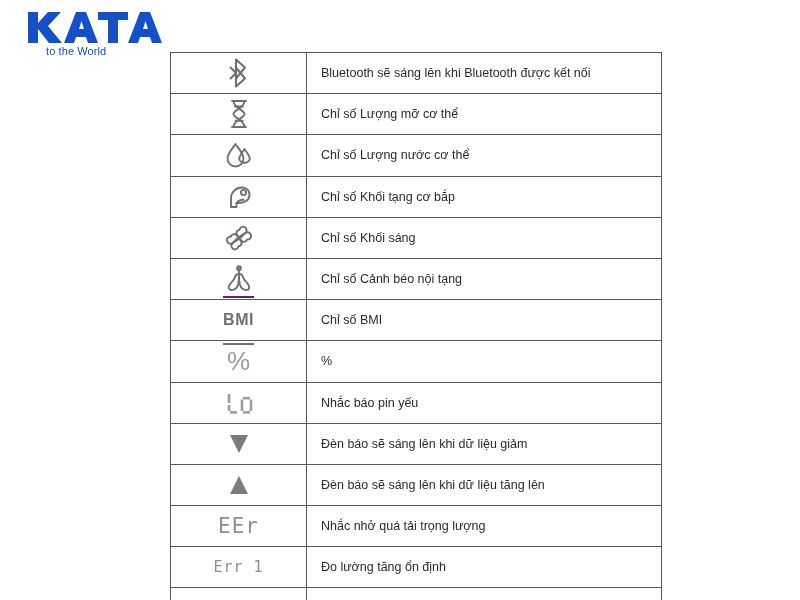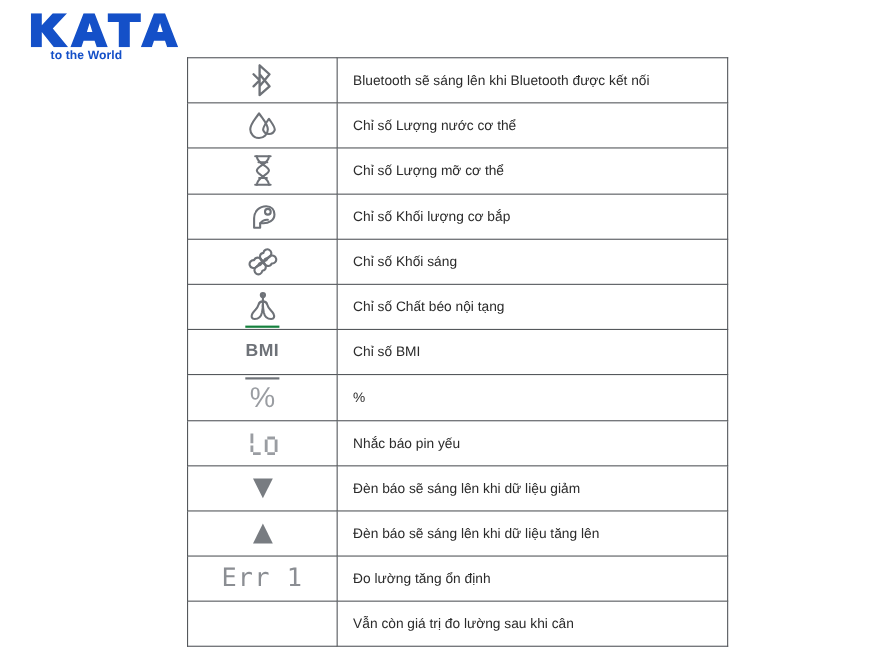--- a/index.html
+++ b/index.html
@@ -19,21 +19,21 @@
   }
   #logo .wordmark{
     display:block;
     line-height:0;
   }
   #logo .tagline{
     display:block;
     margin-top:2px;
     margin-left:18px;
     font-size:11px;
-    font-weight:bold;
+    font-weight:normal;
     letter-spacing:.1px;
     color:#1450c8;
     font-family:"Liberation Sans",sans-serif;
   }
 
   
   #legend-table{
     position:absolute;
     left:170px;top:52px;
     width:492px;
@@ -104,60 +104,60 @@
               <path d="M8 15 L2.5 9.5 M8 15 L2.5 20.5 M8 1.5 L8 28.5 L17 20.5 L8 9.5 M8 20.5 L17 9.5 L8 1.5" fill="none" stroke="#6e7278" stroke-width="2.1" stroke-linecap="round" stroke-linejoin="round"></path>
             </svg>
         </span>
       </td>
       <td class="desc-cell">Bluetooth sẽ sáng lên khi Bluetooth được kết nối</td>
     </tr>
 
     <tr>
       <td class="icon-cell">
         <span class="icon-wrap">
-          <svg width="30" height="28" viewBox="0 0 30 28">
-            <g fill="none" stroke="#6e7278" stroke-width="1.9" stroke-linejoin="round">
-              <path d="M11.5 3 C7 9.5, 3.5 13, 3.5 17.5 A8 8 0 0 0 19.5 17.5 C19.5 13, 16 9.5, 11.5 3 Z"></path>
-              <path d="M20.5 8 C17.5 12.4, 15.2 15, 15.2 18 A5.6 5.6 0 0 0 25.8 18 C25.8 15, 23.5 12.4, 20.5 8 Z"></path>
-            </g>
-          </svg>
-        </span>
-      </td>
-      <td class="desc-cell">Chỉ số Lượng nước cơ thể</td>
-    </tr>
-
-    <tr>
-      <td class="icon-cell">
-        <span class="icon-wrap">
           <svg width="22" height="30" viewBox="0 0 22 30">
             <g fill="none" stroke="#6e7278" stroke-width="1.9" stroke-linecap="round">
               <path d="M4 2 h14 M4 28 h14"></path>
               <path d="M5.5 2 C5.5 9, 16.5 11, 16.5 15 C16.5 19, 5.5 21, 5.5 28"></path>
               <path d="M16.5 2 C16.5 9, 5.5 11, 5.5 15 C5.5 19, 16.5 21, 16.5 28"></path>
               <path d="M7 7.5 h8 M7.6 21.8 h7"></path>
             </g>
           </svg>
         </span>
       </td>
       <td class="desc-cell">Chỉ số Lượng mỡ cơ thể</td>
     </tr>
 
     <tr>
       <td class="icon-cell">
         <span class="icon-wrap">
+          <svg width="30" height="28" viewBox="0 0 30 28">
+            <g fill="none" stroke="#6e7278" stroke-width="1.9" stroke-linejoin="round">
+              <path d="M11.5 3 C7 9.5, 3.5 13, 3.5 17.5 A8 8 0 0 0 19.5 17.5 C19.5 13, 16 9.5, 11.5 3 Z"></path>
+              <path d="M20.5 8 C17.5 12.4, 15.2 15, 15.2 18 A5.6 5.6 0 0 0 25.8 18 C25.8 15, 23.5 12.4, 20.5 8 Z"></path>
+            </g>
+          </svg>
+        </span>
+      </td>
+      <td class="desc-cell">Chỉ số Lượng nước cơ thể</td>
+    </tr>
+
+    <tr>
+      <td class="icon-cell">
+        <span class="icon-wrap">
           <svg width="30" height="30" viewBox="0 0 30 30">
             <g fill="none" stroke="#6e7278" stroke-width="1.9" stroke-linejoin="round" stroke-linecap="round">
               <path d="M7 25 L7 16.5 C7 10, 12 5.5, 18 5.5 C23 5.5, 25.5 9, 25.5 13 C25.5 18.5, 20 21, 15.5 21 L12.5 21 L12.5 25 Z"></path>
               <circle cx="19.5" cy="10.5" r="2.6"></circle>
               <path d="M12.5 21 C14.5 18.5, 17 17.5, 19.5 17.8"></path>
             </g>
           </svg>
         </span>
       </td>
-      <td class="desc-cell">Chỉ số Khối lượng cơ bắp</td>
+      <td class="desc-cell">Chỉ số Khối tạng cơ bắp</td>
     </tr>
 
     <tr>
       <td class="icon-cell">
         <span class="icon-wrap">
           <svg width="34" height="28" viewBox="0 0 34 28">
             <g transform="rotate(-38 17 14)">
               <g fill="none" stroke="#6e7278" stroke-width="1.9" stroke-linejoin="round">
                 <path d="M9 14 h16"></path>
                 <path d="M9 14 a3.6 3.6 0 1 1 2.6 -6.1 a3.6 3.6 0 1 1 -0.1 6.1 Z"></path>
@@ -178,27 +178,27 @@
           <svg width="30" height="30" viewBox="0 0 30 30">
             <g fill="none" stroke="#6e7278" stroke-width="1.9" stroke-linejoin="round" stroke-linecap="round">
               <path d="M15 4 L15 15"></path>
               <circle cx="15" cy="4.2" r="1.9"></circle>
               <path d="M15 10 C13 10, 11.5 11, 11 13 C10 17, 7 18, 5.5 21 C4 24, 5 26, 7.5 26 C11 26, 13.5 23.5, 14.2 20 C14.6 17.7, 15 15.5, 15 13"></path>
               <path d="M15 10 C17 10, 18.5 11, 19 13 C20 17, 23 18, 24.5 21 C26 24, 25 26, 22.5 26 C19 26, 16.5 23.5, 15.8 20 C15.4 17.7, 15 15.5, 15 13"></path>
             </g>
           </svg>
         </span>
       </td>
-      <td class="desc-cell">Chỉ số Chất béo nội tạng</td>
-    </tr>
-
-    <tr>
-      <td class="icon-cell">
-        <span class="icon-wrap">
-          <span style="display:inline-block;border-top:2px solid #15803d;border-bottom:2px solid #6e7278;padding:14px 0;">
+      <td class="desc-cell">Chỉ số Cảnh béo nội tạng</td>
+    </tr>
+
+    <tr>
+      <td class="icon-cell">
+        <span class="icon-wrap">
+          <span style="display:inline-block;border-top:2px solid #701a75;border-bottom:2px solid #6e7278;padding:14px 0;">
             <span style="display:block;font-size:16px;font-weight:bold;letter-spacing:.5px;color:#6e7278;line-height:1.05;font-family:'Liberation Sans',sans-serif;">BMI</span>
           </span>
         </span>
       </td>
       <td class="desc-cell">Chỉ số BMI</td>
     </tr>
 
     <tr>
       <td class="icon-cell">
         <span class="icon-wrap">
@@ -242,25 +242,33 @@
       <td class="icon-cell">
         <span class="icon-wrap">
           <svg width="24" height="24" viewBox="0 0 24 24">
               <polygon points="12,3 21,21 3,21" fill="#787c81"></polygon>
             </svg>
         </span>
       </td>
       <td class="desc-cell">Đèn báo sẽ sáng lên khi dữ liệu tăng lên</td>
     </tr>
 
-
-    <tr>
-      <td class="icon-cell">
-        <span class="icon-wrap">
-          <span class="seg" style="font-size:23px;">Err 1</span>
+    <tr>
+      <td class="icon-cell">
+        <span class="icon-wrap">
+          <span class="seg" style="font-size:21px;">EEr</span>
+        </span>
+      </td>
+      <td class="desc-cell">Nhắc nhở quá tải trọng lượng</td>
+    </tr>
+
+    <tr>
+      <td class="icon-cell">
+        <span class="icon-wrap">
+          <span class="seg" style="font-size:15px;">Err 1</span>
         </span>
       </td>
       <td class="desc-cell">Đo lường tăng ổn định</td>
     </tr>
 
     <tr>
       <td class="icon-cell">
         <span class="icon-wrap">
           
         </span>

